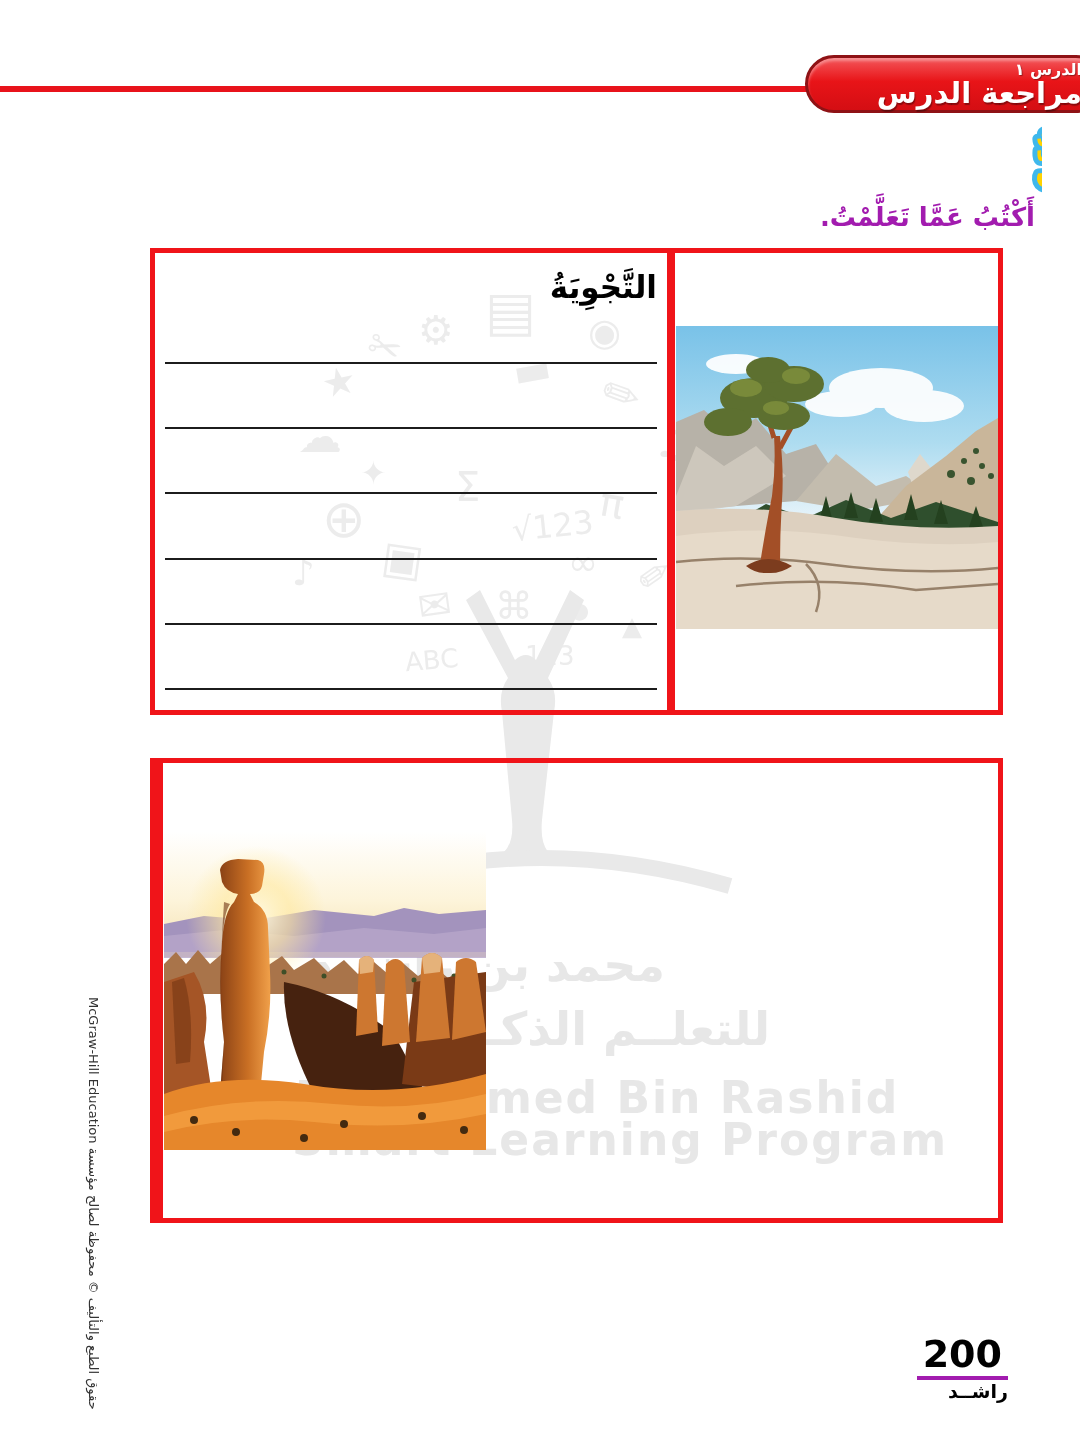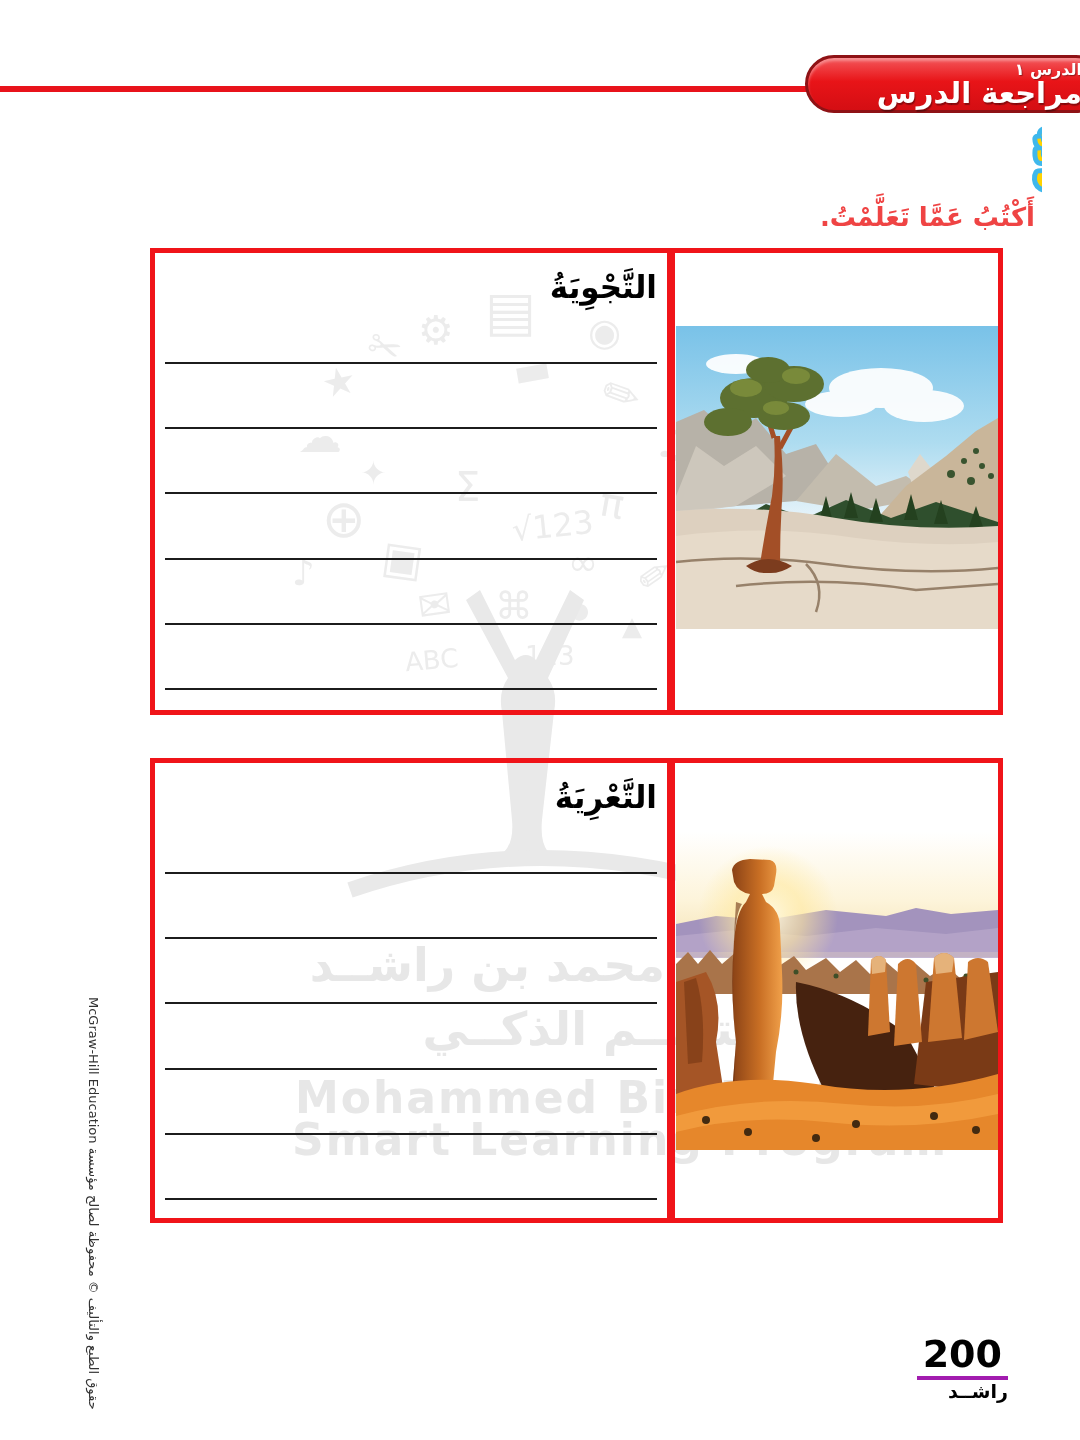--- a/index.html
+++ b/index.html
@@ -15,21 +15,21 @@
     background:linear-gradient(180deg,#f4575b 0%,#e81418 45%,#d40e13 100%);
     box-shadow:inset 0 3px 3px rgba(255,255,255,.35);
     color:#fff;direction:rtl;text-align:right;padding:3px 20px 0 0;
   }
   .banner .lesson-tag{font-size:16px;font-weight:bold;line-height:17px;text-shadow:1px 1px 1px rgba(0,0,0,.35);}
   .banner .banner-title{font-size:29px;font-weight:bold;line-height:30px;text-shadow:1px 2px 1px rgba(0,0,0,.35);}
   
   .title-art{position:absolute;left:712px;top:112px;z-index:4;}
   .prompt{
     position:absolute;right:45px;top:202px;z-index:4;direction:rtl;
-    font-size:26px;font-weight:600;color:#ef4444;
+    font-size:26px;font-weight:600;color:#a21caf;
   }
   
   .wm{position:absolute;z-index:1;color:#ececec;}
   .wm-canopy{left:270px;top:255px;width:430px;height:430px;}
   .wm-ic{position:absolute;line-height:1;}
   .wm-trunk{left:330px;top:590px;width:420px;height:330px;}
   .wm-ar{position:absolute;z-index:1;direction:rtl;white-space:nowrap;font-weight:bold;color:#e7e7e7;font-size:46px;}
   .wm-en{position:absolute;z-index:1;white-space:nowrap;font-weight:bold;color:#e7e7e7;font-size:44px;letter-spacing:2px;}
   
   .rbox{
@@ -184,31 +184,20 @@
         <ellipse cx="70" cy="62" rx="16" ry="9"></ellipse>
           <ellipse cx="120" cy="50" rx="14" ry="8"></ellipse>
           <ellipse cx="100" cy="82" rx="13" ry="7"></ellipse>
       </g>
       <path d="M70,240 Q92,226 116,240 Q104,248 92,247 Q80,248 70,240 Z" fill="#7c3c1e"></path>
     </svg>
   </div>
 </div>
 
 <div class="rbox" style="top:758px;height:465px;">
-  <div class="writing">
-    <div class="box-heading">التَّعْرِيَةُ</div>
-    <div class="lines-layer">
-        <div class="wline" style="top: 109px;"></div>
-        <div class="wline" style="top: 174.2px;"></div>
-        <div class="wline" style="top: 239.4px;"></div>
-        <div class="wline" style="top: 304.6px;"></div>
-        <div class="wline" style="top: 369.8px;"></div>
-        <div class="wline" style="top: 435px;"></div>
-      </div>
-  </div>
   <div class="vdivider"></div>
   <div class="imgstrip">
     <svg class="photo" style="top:69px;" width="322" height="318" viewBox="0 0 322 318">
       <defs>
         <linearGradient id="sky2" x1="0" y1="0" x2="0" y2="1">
           <stop offset="0" stop-color="#ffffff"></stop>
             <stop offset=".55" stop-color="#fdf4da"></stop>
             <stop offset="1" stop-color="#f3dfae"></stop>
         </linearGradient>
         <radialGradient id="sun2" cx=".5" cy=".5" r=".5">

